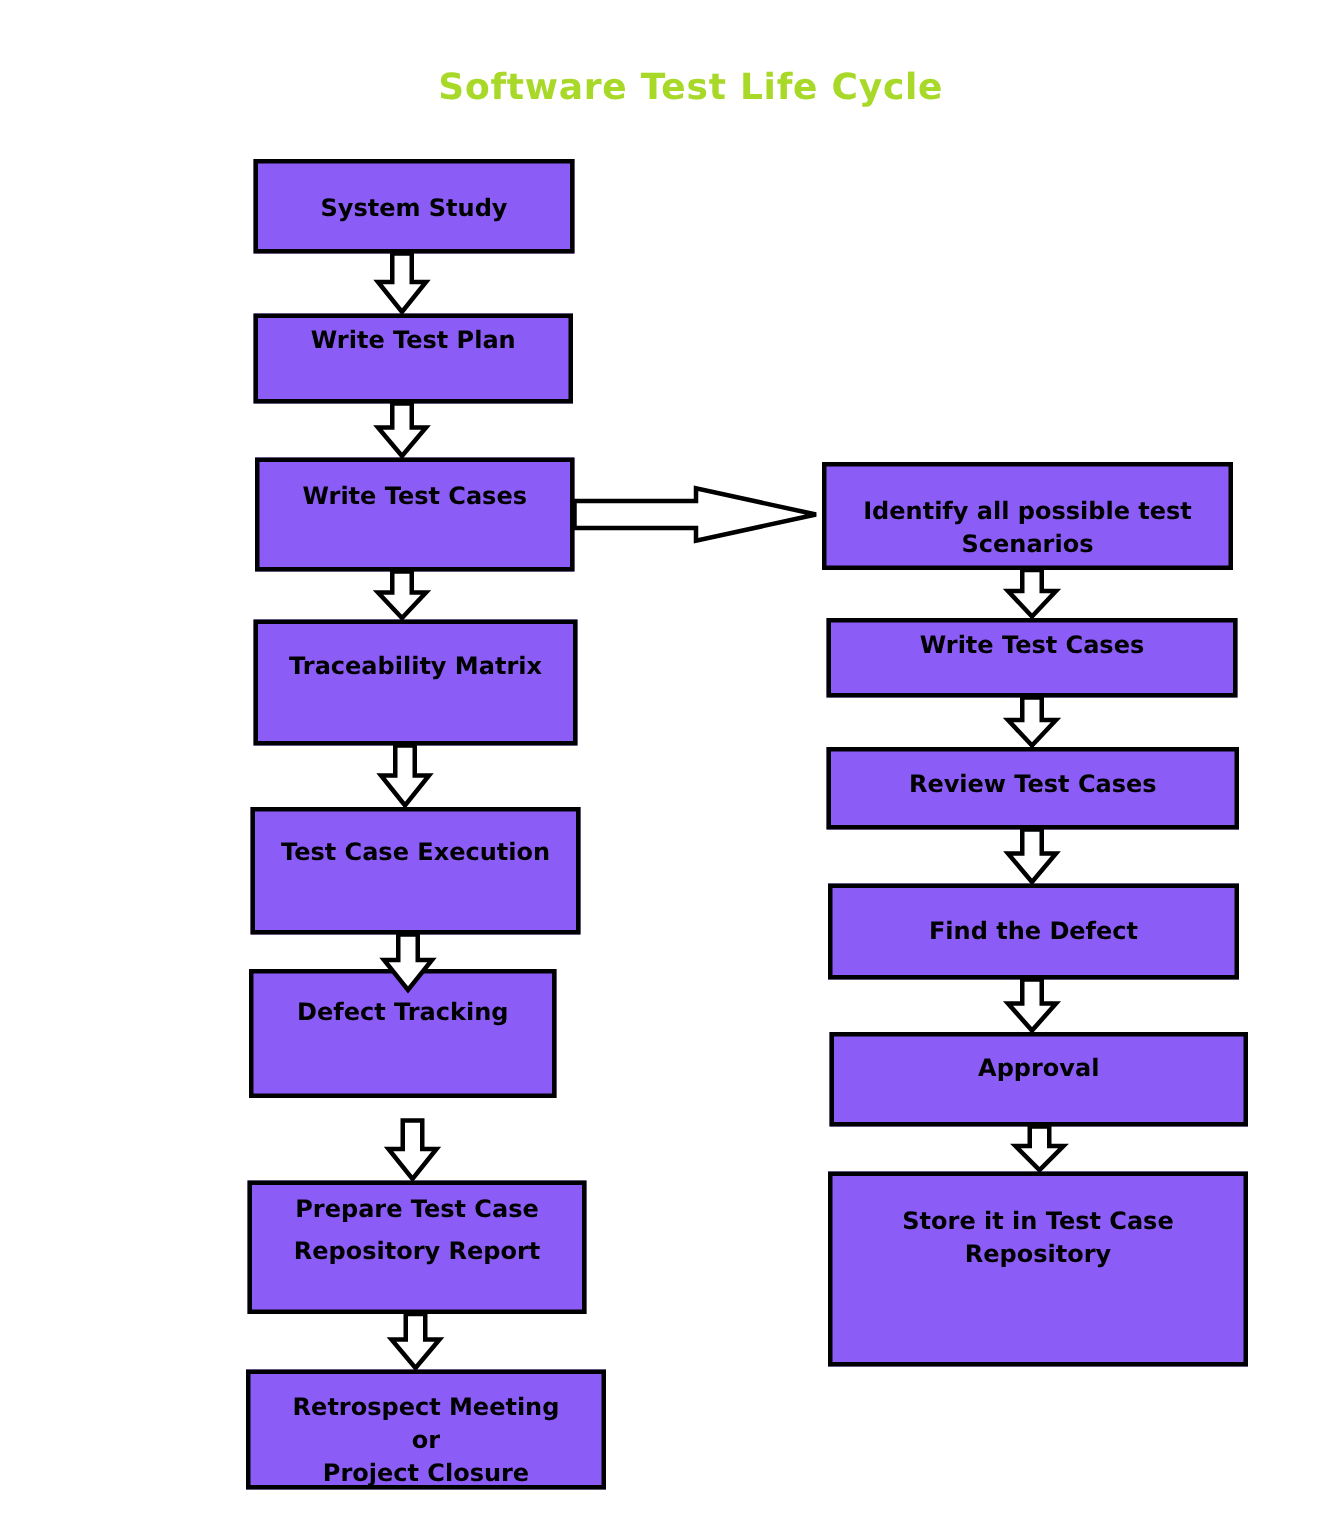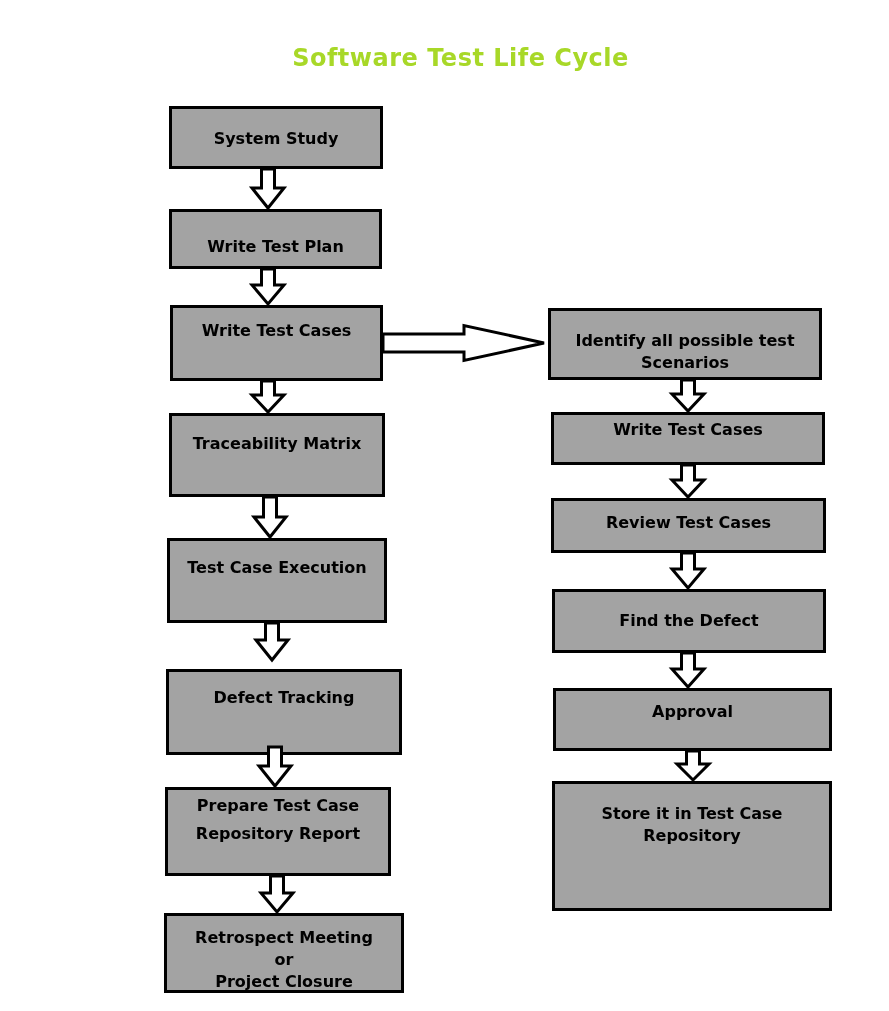--- a/index.html
+++ b/index.html
@@ -24,21 +24,21 @@
     text-align: center;
     font-size: 24px;
     font-weight: bold;
     letter-spacing: 0.5px;
     color: #a8d828;
   }
   .box {
     position: absolute;
     box-sizing: border-box;
     border: 3px solid #000000;
-    background: #a3a3a3;
+    background: #8b5cf6;
     color: #000000;
     text-align: center;
     font-weight: bold;
     font-size: 16px;
     line-height: 22px;
   }
   .box .line { display: block; }
   .lh28 { line-height: 28px; }
   .arrow {
     position: absolute;
@@ -55,37 +55,37 @@
 <body>
 
 <div class="canvas">
 
   <h1 class="title" style="color: rgb(168, 216, 40);">Software Test Life Cycle</h1>
 
   <div class="box" style="left:169px;top:106px;width:214px;height:63px;padding-top:19px">
     <span class="line">System Study</span>
   </div>
 
-  <div class="box" style="left:169px;top:209px;width:213px;height:60px;padding-top:24px">
+  <div class="box" style="left:169px;top:209px;width:213px;height:60px;padding-top:4px">
     <span class="line">Write Test Plan</span>
   </div>
 
   <div class="box" style="left:170px;top:305px;width:213px;height:76px;padding-top:12px">
     <span class="line">Write Test Cases</span>
   </div>
 
   <div class="box" style="left:169px;top:413px;width:216px;height:84px;padding-top:17px">
     <span class="line">Traceability Matrix</span>
   </div>
 
   <div class="box" style="left:167px;top:538px;width:220px;height:85px;padding-top:16px">
     <span class="line">Test Case Execution</span>
   </div>
 
-  <div class="box" style="left:166px;top:669px;width:236px;height:86px;padding-top:15px">
+  <div class="box" style="left:166px;top:646px;width:205px;height:86px;padding-top:15px">
     <span class="line">Defect Tracking</span>
   </div>
 
   <div class="box lh28" style="left:165px;top:787px;width:226px;height:89px;padding-top:2px">
     <span class="line">Prepare Test Case</span>
     <span class="line">Repository Report</span>
   </div>
 
   <div class="box" style="left:164px;top:913px;width:240px;height:80px;padding-top:11px">
     <span class="line">Retrospect Meeting</span>

